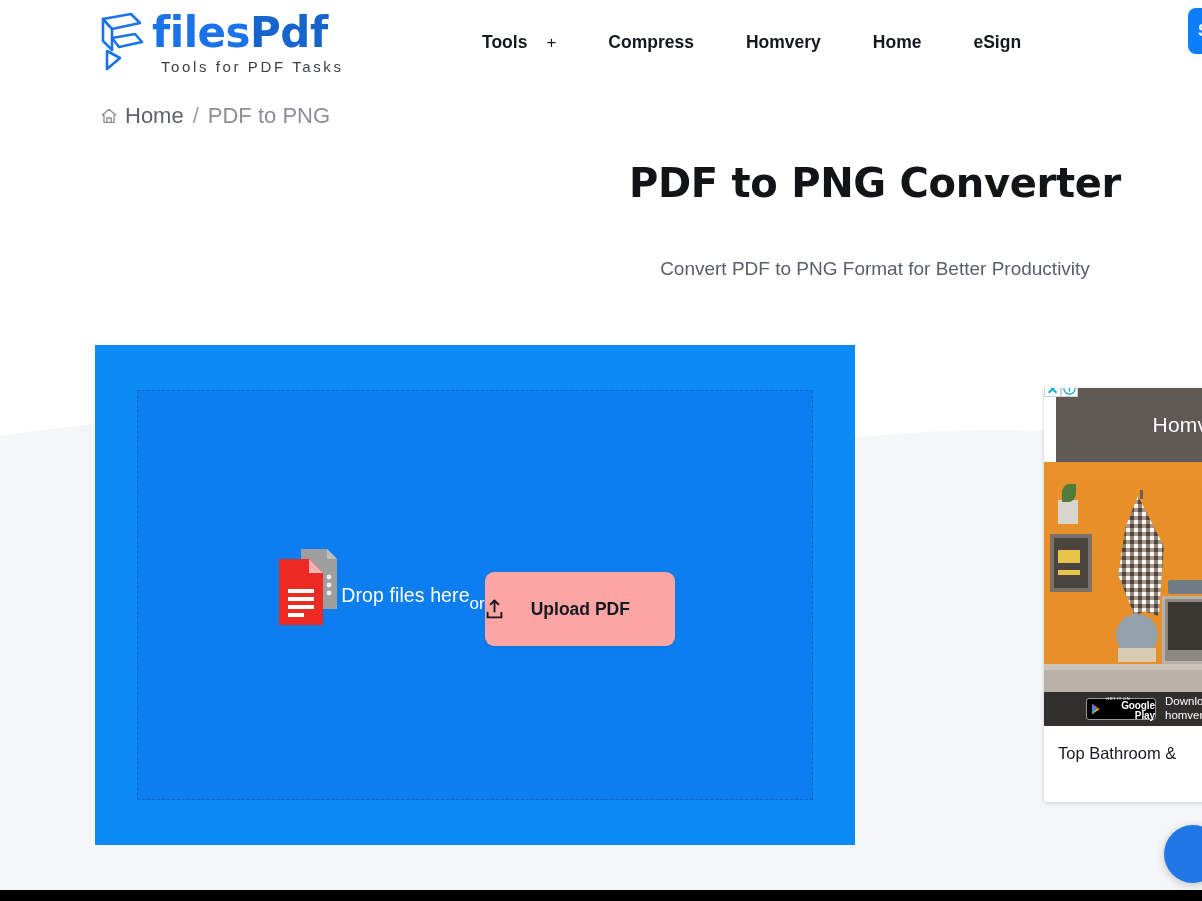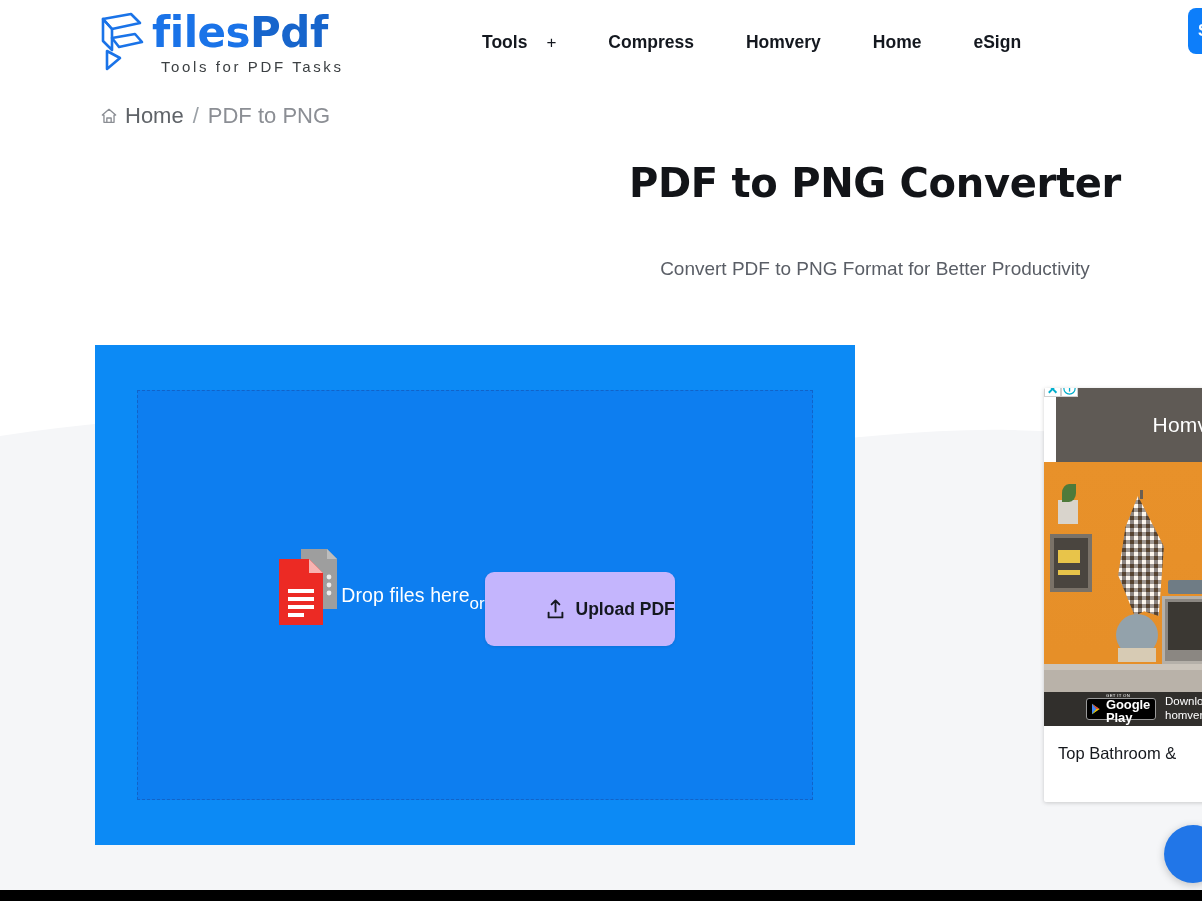--- a/index.html
+++ b/index.html
@@ -200,27 +200,27 @@
     font-size: 17px;
     color: #ffffff;
     margin-top: 18px;
     font-weight: 400;
   }
 
   .upload-btn {
     margin-top: 28px;
     width: 190px;
     height: 74px;
-    background: #c4b5fd;
+    background: #fca5a5;
     border: none;
     border-radius: 9px;
     display: flex;
     align-items: center;
-    justify-content: flex-end;
-    gap: 11px;
+    justify-content: flex-start;
+    gap: 27px;
     cursor: pointer;
     font-size: 17.5px;
     font-weight: 700;
     color: #14181f;
     box-shadow: 0 1px 3px rgba(0,0,0,0.10);
   }
   .upload-icon { width: 19px; height: 21px; display: block; }
 
   
   .ad-unit {
@@ -321,21 +321,21 @@
     background: #000000;
     border: 1px solid #9a9a9a;
     border-radius: 3px;
     display: flex; align-items: center; gap: 4px;
     padding-left: 4px;
     flex: 0 0 auto;
   }
   .gplay-tri { width: 11px; height: 12px; flex: 0 0 11px; }
   .gplay-txt { display: flex; flex-direction: column; line-height: 1; }
   .gplay-small { color: #fff; font-size: 4.3px; letter-spacing: 0.3px; }
-  .gplay-big { color: #fff; font-size: 13px; font-weight: 700; letter-spacing: -0.1px; }
+  .gplay-big { color: #fff; font-size: 10px; font-weight: 700; letter-spacing: -0.1px; text-align: right; }
   .ad-cta-text {
     color: #ffffff;
     font-size: 11.5px;
     line-height: 1.18;
     font-weight: 400;
     white-space: pre-line;
   }
   .ad-caption {
     padding: 18px 14px 0 14px;
     font-size: 16.5px;

